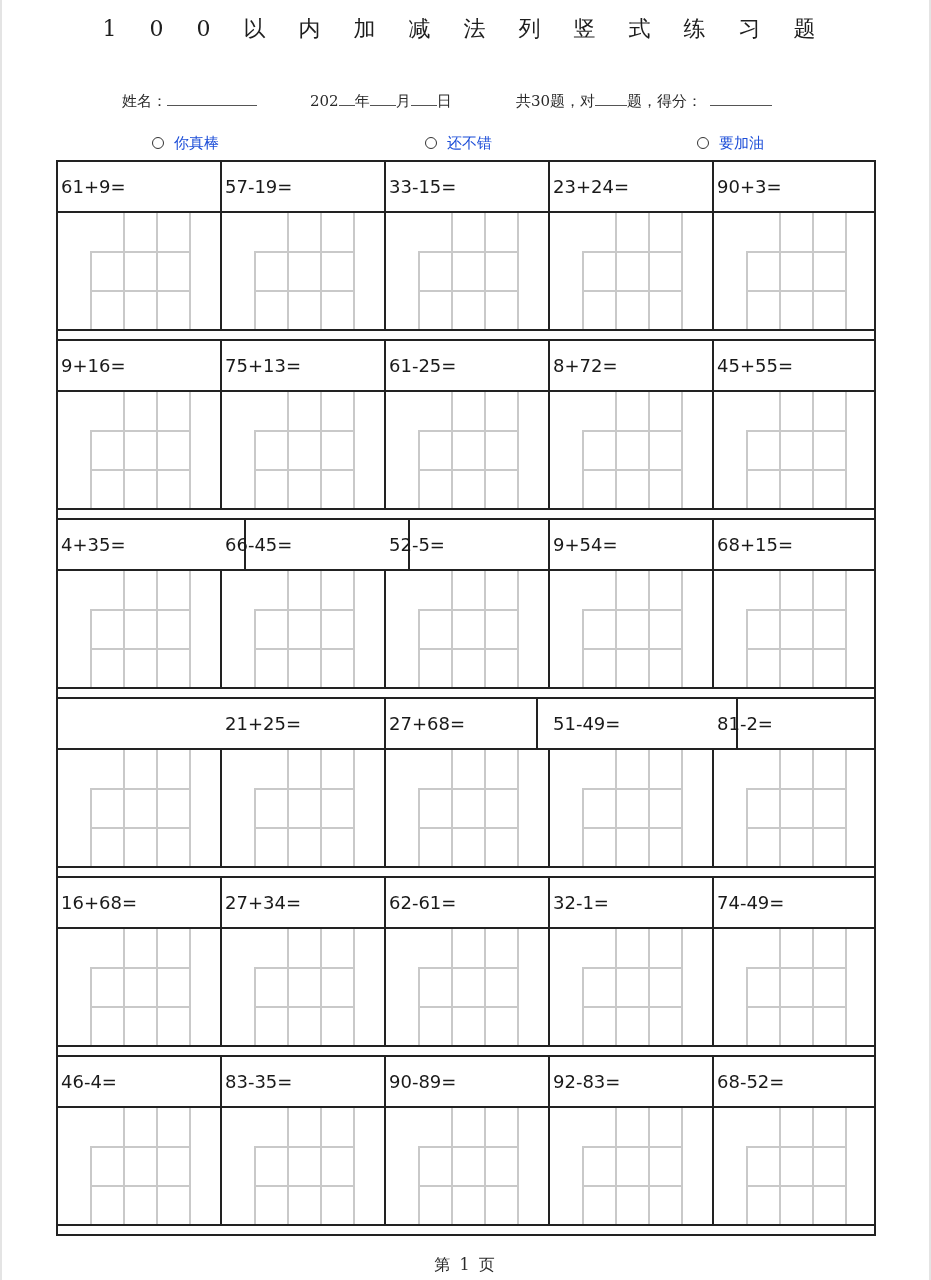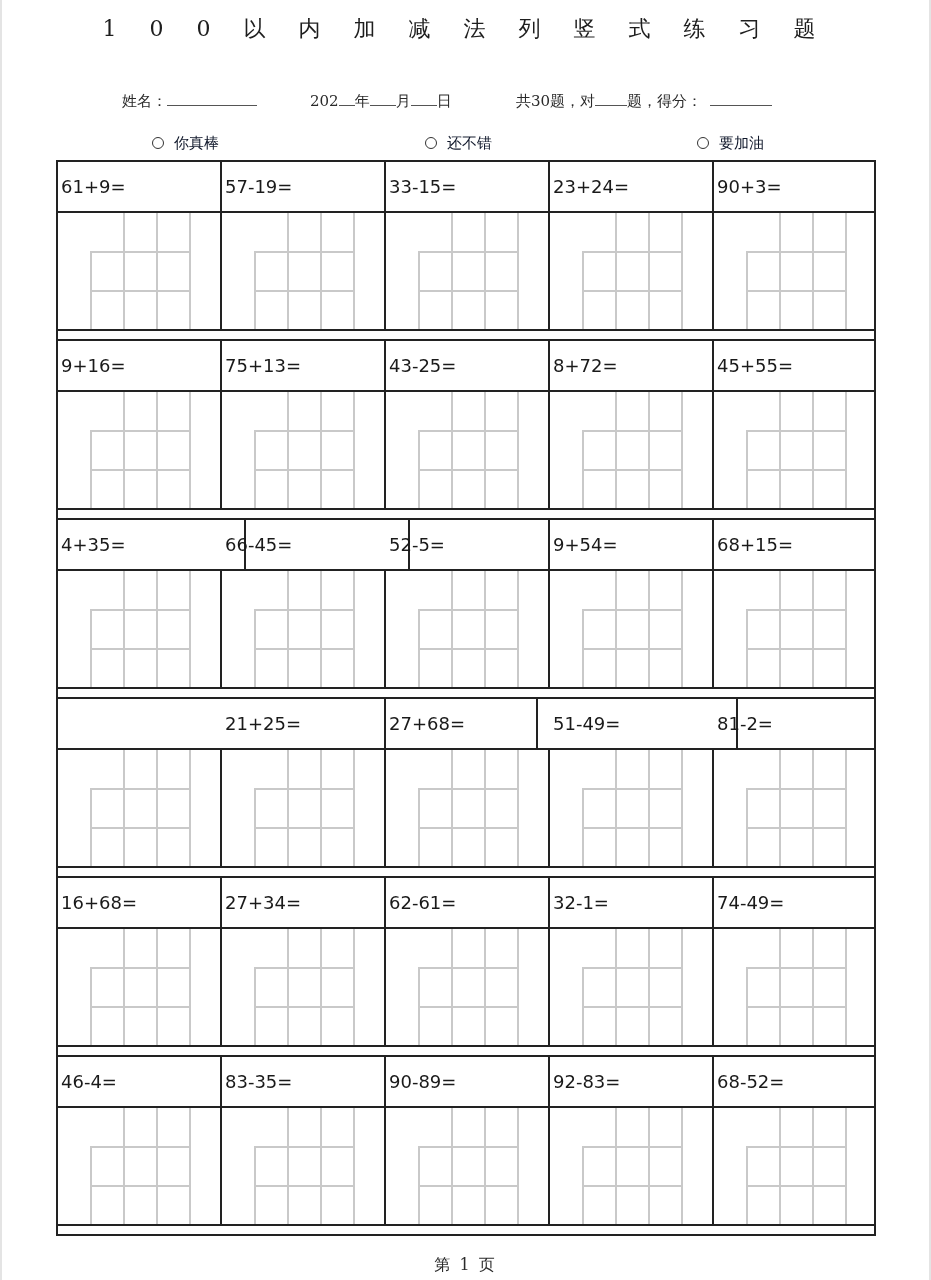--- a/index.html
+++ b/index.html
@@ -16,21 +16,21 @@
     color: #1e1e1e;
   }
 
   .info-line {
     position: absolute; top: 89px; left: 0; width: 931px; height: 24px;
     font-size: 15px; color: #2a2a2a;
   }
   .info-line .seg { position: absolute; top: 0; white-space: nowrap; }
   .blank { display: inline-block; border-bottom: 1px solid #555; height: 16px; vertical-align: baseline; }
 
-  .rating-line { position: absolute; top: 134px; left: 0; width: 931px; height: 24px; font-size: 15px; color: #0f172a; }
+  .rating-line { position: absolute; top: 134px; left: 0; width: 931px; height: 24px; font-size: 15px; color: #1d4ed8; }
   .rating { position: absolute; top: 0; white-space: nowrap; cursor: pointer; }
   .rating .circle {
     display: inline-block; width: 10px; height: 10px; border: 1.4px solid #333; border-radius: 50%;
     margin-right: 10px; vertical-align: -1px;
   }
 
   .sheet {
     position: absolute; left: 56px; top: 160px; width: 820px; height: 1076px;
     border: 2px solid #222; box-sizing: border-box;
   }
@@ -154,21 +154,21 @@
     </div>
     <div class="row notlast" style="top: 179px;">
       <div class="hdr">
         <div class="cell sep" style="left: 0px; width: 164px;">
           <span class="problem">9+16=</span>
         </div>
         <div class="cell sep" style="left: 164px; width: 164px;">
           <span class="problem">75+13=</span>
         </div>
         <div class="cell sep" style="left: 328px; width: 164px;">
-          <span class="problem">43-25=</span>
+          <span class="problem">61-25=</span>
         </div>
         <div class="cell sep" style="left: 492px; width: 164px;">
           <span class="problem">8+72=</span>
         </div>
         <div class="cell" style="left: 656px; width: 160px;">
           <span class="problem">45+55=</span>
         </div>
       </div>
       <div class="work">
         <div class="cell work-area sep" style="left: 0px; width: 164px;">

